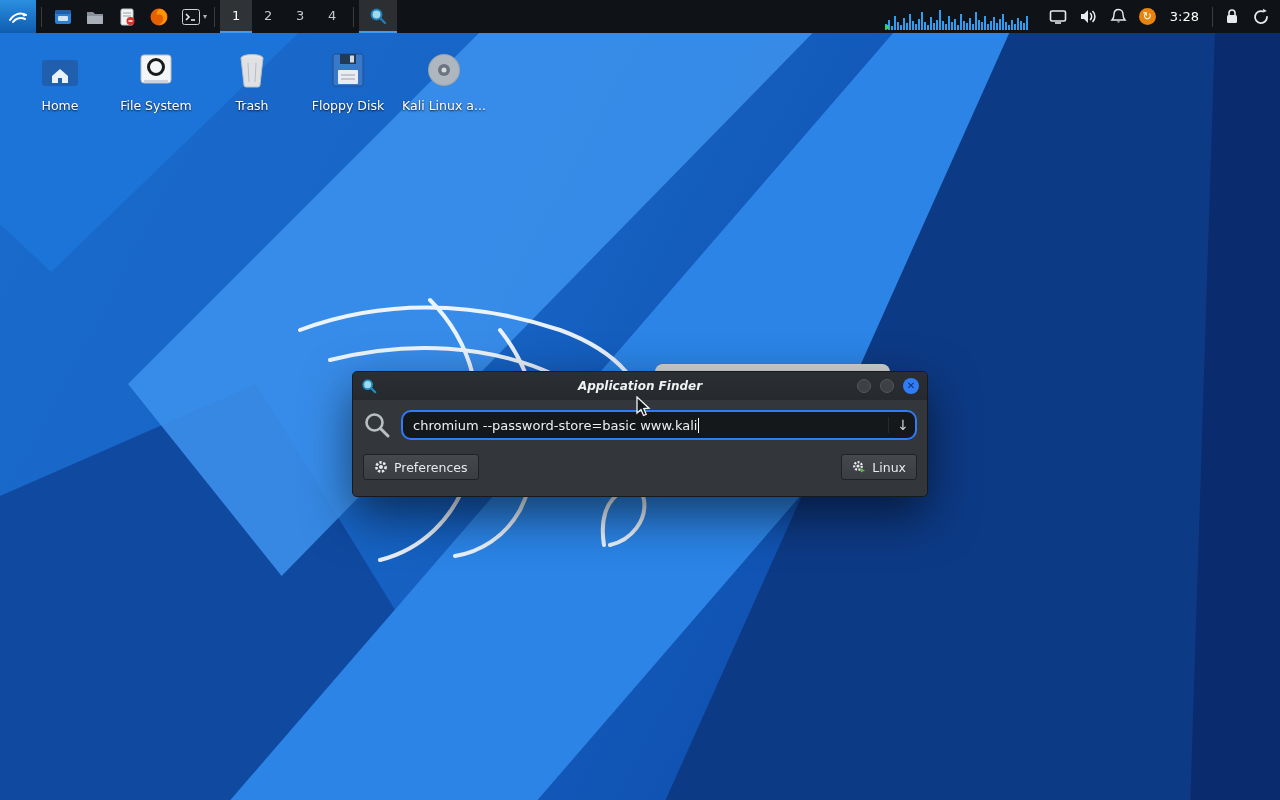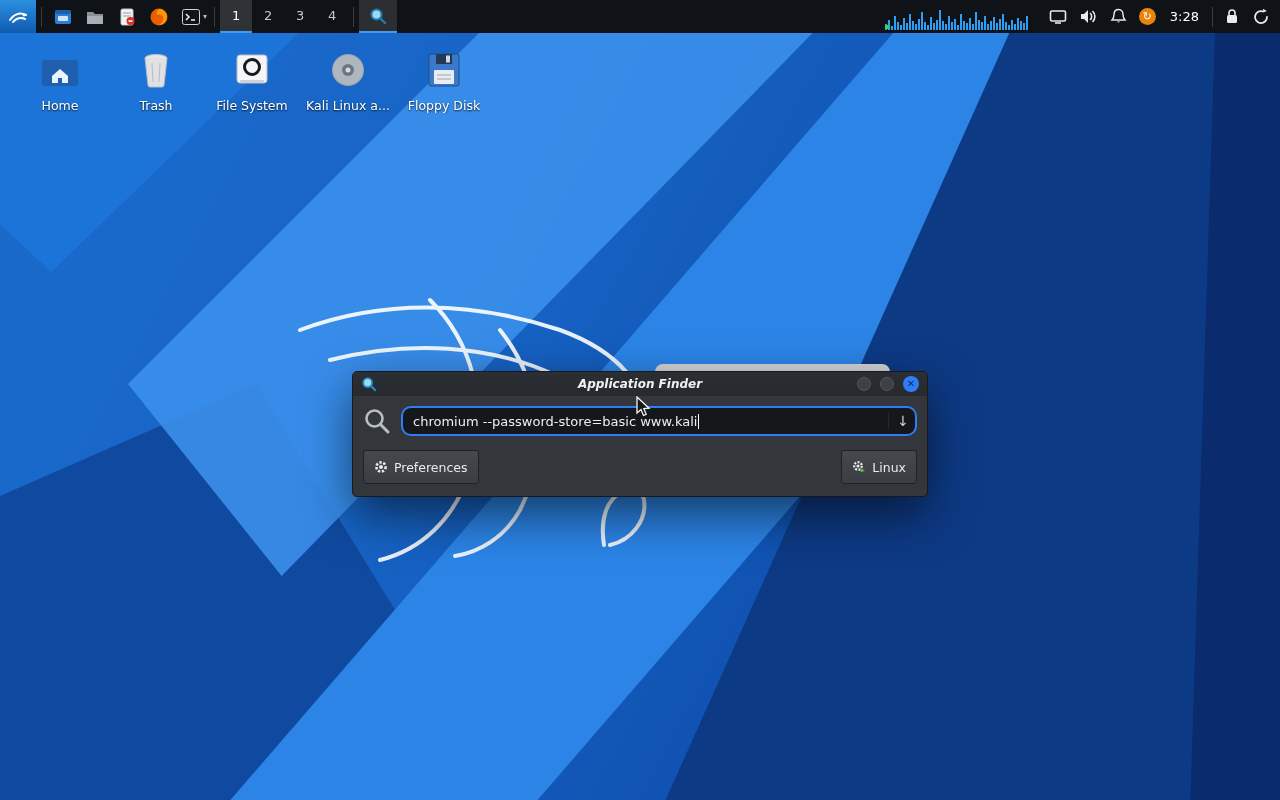--- a/index.html
+++ b/index.html
@@ -58,21 +58,21 @@
   .tb-circle { width:14px; height:14px; border-radius:50%; background:#3d4145; border:1px solid #54585c; }
   .tb-close { width:16px; height:16px; border-radius:50%; background:#2f7cf6; color:#0d2f66;
     display:flex; align-items:center; justify-content:center; font-size:10px; font-weight:bold; line-height:1; }
   .search-row { display:flex; align-items:center; padding:10px 10px 6px 10px; gap:10px; }
   .search-field { flex:1; height:30px; background:#15181b; border:2px solid #2f7cf6; border-radius:10px;
     display:flex; align-items:center; padding:0 6px 0 10px; }
   .sf-text { font-size:13px; color:#eceff1; white-space:nowrap; }
   .caret { display:inline-block; width:1px; height:15px; background:#fff; margin-left:1px; vertical-align:middle; }
   .sf-arrow { margin-left:auto; color:#cfd3d7; font-size:14px; padding-left:8px; border-left:1px solid rgba(255,255,255,.08); }
   .btn-row { display:flex; align-items:center; justify-content:space-between; padding:8px 10px 12px 10px; }
-  .af-btn { display:flex; align-items:center; gap:6px; height:34px; padding:0 10px;
+  .af-btn { display:flex; align-items:center; gap:6px; height:26px; padding:0 10px;
     background:linear-gradient(180deg,#45494e,#3a3e43); border:1px solid #1f2225; border-radius:3px;
     color:#e8eaed; font-size:12.5px; cursor:default; }
 
   
   .cursor { position:absolute; left:636px; top:396px; z-index:99; }
 </style>
 </head>
 <body>
 
 <div class="screen">
@@ -270,66 +270,66 @@
           <path d="M3,12 h14 l3,-4 h19" fill="none"></path>
           <path d="M13,24 l8,-7 l8,7 v7 h-16 z" fill="#eaf2fb"></path>
           <rect x="19" y="26" width="4" height="5" fill="#1f5fae"></rect>
         </svg>
       </div>
       <div class="lbl">Home</div>
     </div>
 
     <div class="desk-item">
       <div class="ic">
+        <svg width="40" height="36" viewBox="0 0 40 36">
+          <rect x="5" y="3" width="30" height="28" rx="3" fill="#f4f5f6" stroke="#b9bdc2"></rect>
+          <circle cx="20" cy="15" r="7.5" fill="none" stroke="#17191c" stroke-width="3"></circle>
+          <rect x="8" y="28" width="24" height="3" fill="#cfd3d7"></rect>
+        </svg>
+      </div>
+      <div class="lbl">File System</div>
+    </div>
+
+    <div class="desk-item">
+      <div class="ic">
         <svg width="36" height="38" viewBox="0 0 36 38">
           <ellipse cx="18" cy="7" rx="11" ry="3.5" fill="#e4e6e8" stroke="#b9bdc2"></ellipse>
           <path d="M7,7 L10,34 a2,2 0 0 0 2,2 h12 a2,2 0 0 0 2,-2 L29,7" fill="#dfe1e4" stroke="#b9bdc2"></path>
           <line x1="14" y1="12" x2="15" y2="31" stroke="#b9bdc2"></line>
           <line x1="22" y1="12" x2="21" y2="31" stroke="#b9bdc2"></line>
         </svg>
       </div>
       <div class="lbl">Trash</div>
-    </div>
-
-    <div class="desk-item">
-      <div class="ic">
-        <svg width="40" height="36" viewBox="0 0 40 36">
-          <rect x="5" y="3" width="30" height="28" rx="3" fill="#f4f5f6" stroke="#b9bdc2"></rect>
-          <circle cx="20" cy="15" r="7.5" fill="none" stroke="#17191c" stroke-width="3"></circle>
-          <rect x="8" y="28" width="24" height="3" fill="#cfd3d7"></rect>
-        </svg>
-      </div>
-      <div class="lbl">File System</div>
-    </div>
-
-    <div class="desk-item">
-      <div class="ic">
-        <svg width="38" height="38" viewBox="0 0 38 38">
-          <circle cx="19" cy="19" r="16" fill="#9aa3ad"></circle>
-          <circle cx="19" cy="19" r="15" fill="#aeb7c0"></circle>
-          <circle cx="19" cy="19" r="6" fill="#6b7480"></circle>
-          <circle cx="19" cy="19" r="2.5" fill="#d6dbe0"></circle>
-        </svg>
-      </div>
-      <div class="lbl">Kali Linux a...</div>
     </div>
 
     <div class="desk-item">
       <div class="ic">
         <svg width="36" height="38" viewBox="0 0 36 38">
           <rect x="3" y="3" width="30" height="32" rx="2" fill="#3a78c9" stroke="#1f4f8f"></rect>
           <rect x="10" y="3" width="16" height="10" fill="#223a56"></rect>
           <rect x="20" y="4.5" width="4" height="7" fill="#cfd8e3"></rect>
           <rect x="8" y="19" width="20" height="14" rx="1" fill="#e9edf2"></rect>
           <line x1="11" y1="24" x2="25" y2="24" stroke="#9aa3ad"></line>
           <line x1="11" y1="28" x2="25" y2="28" stroke="#9aa3ad"></line>
         </svg>
       </div>
       <div class="lbl">Floppy Disk</div>
     </div>
+
+    <div class="desk-item">
+      <div class="ic">
+        <svg width="38" height="38" viewBox="0 0 38 38">
+          <circle cx="19" cy="19" r="16" fill="#9aa3ad"></circle>
+          <circle cx="19" cy="19" r="15" fill="#aeb7c0"></circle>
+          <circle cx="19" cy="19" r="6" fill="#6b7480"></circle>
+          <circle cx="19" cy="19" r="2.5" fill="#d6dbe0"></circle>
+        </svg>
+      </div>
+      <div class="lbl">Kali Linux a...</div>
+    </div>
   </div>
 
   <div class="bg-window"></div>
 
   <div class="finder">
     <div class="titlebar">
       <svg width="16" height="16" viewBox="0 0 18 18">
         <circle cx="7.5" cy="7.5" r="5" fill="#9fd8ef" stroke="#1b8fc5" stroke-width="2"></circle>
         <line x1="11.5" y1="11.5" x2="16" y2="16" stroke="#1b8fc5" stroke-width="2.4" stroke-linecap="round"></line>
       </svg>

